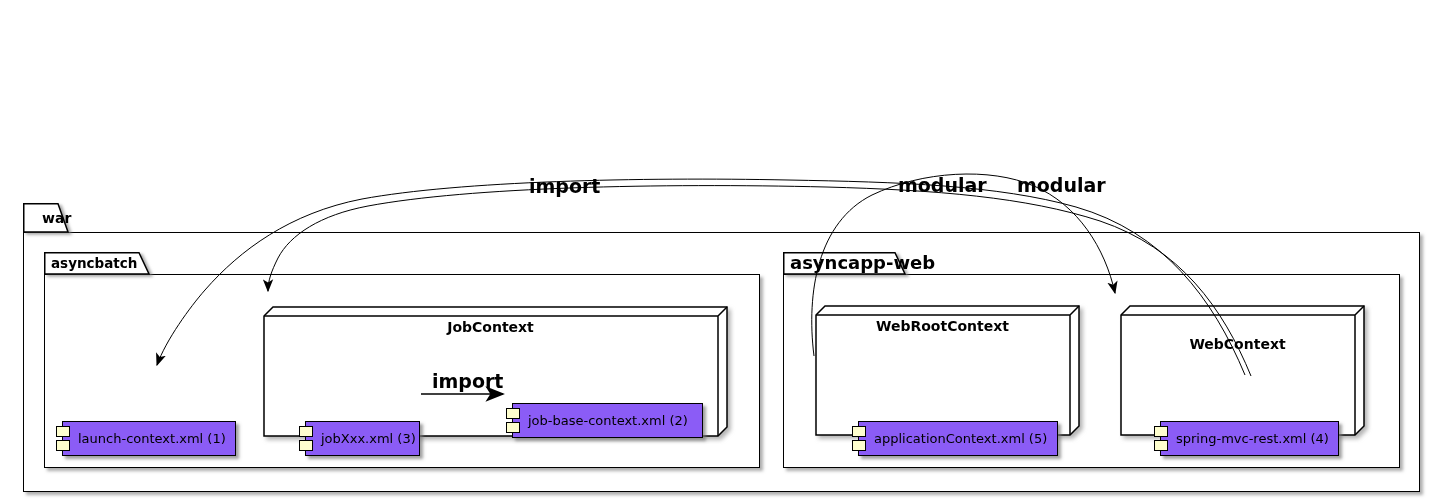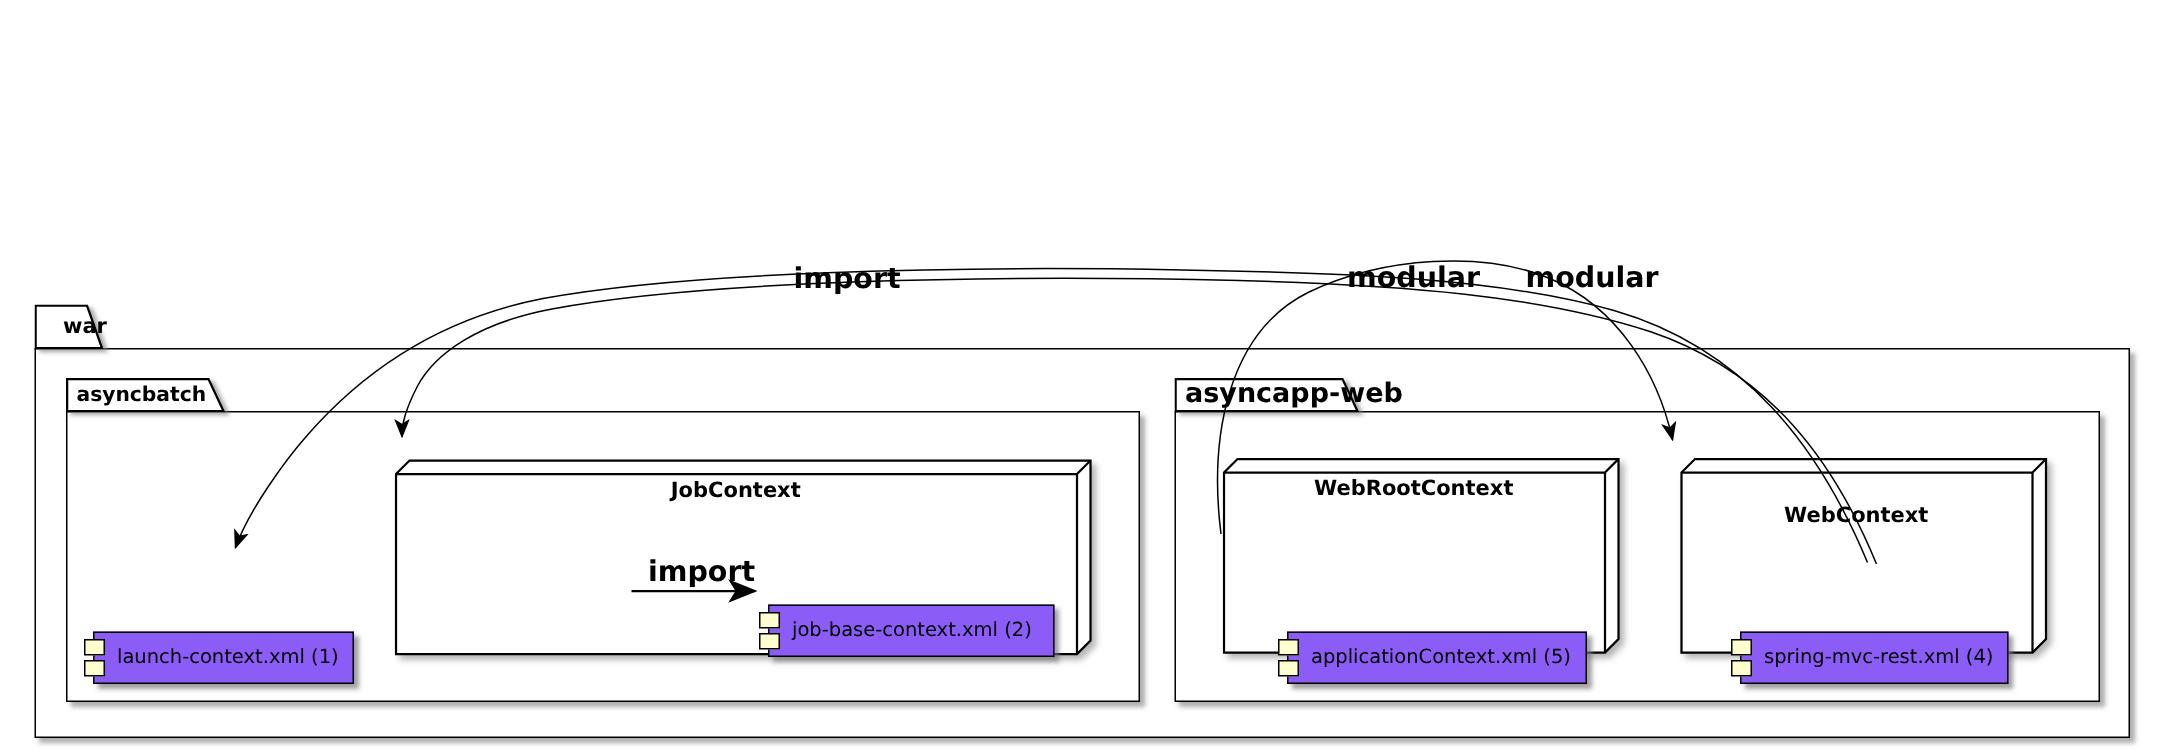--- a/index.html
+++ b/index.html
@@ -81,20 +81,27 @@
   <div class="node-title" style="left:1120px;top:336px;width:235px;">WebContext</div>
 
   <div class="component" style="left:62px;top:377px;width:157px;">
     <span class="cmp-icon">
       <span class="cmp-pin pin-top"></span>
         <span class="cmp-pin pin-bottom"></span>
     </span>
     <span>launch-context.xml (1)</span>
   </div>
 
+  <div class="component" style="left:305px;top:377px;width:98px;">
+    <span class="cmp-icon">
+      <span class="cmp-pin pin-top"></span>
+        <span class="cmp-pin pin-bottom"></span>
+    </span>
+    <span>jobXxx.xml (3)</span>
+  </div>
 
   <div class="component" style="left:512px;top:359px;width:174px;">
     <span class="cmp-icon">
       <span class="cmp-pin pin-top"></span>
         <span class="cmp-pin pin-bottom"></span>
     </span>
     <span>job-base-context.xml (2)</span>
   </div>
 
   <div class="component" style="left:858px;top:377px;width:183px;">

